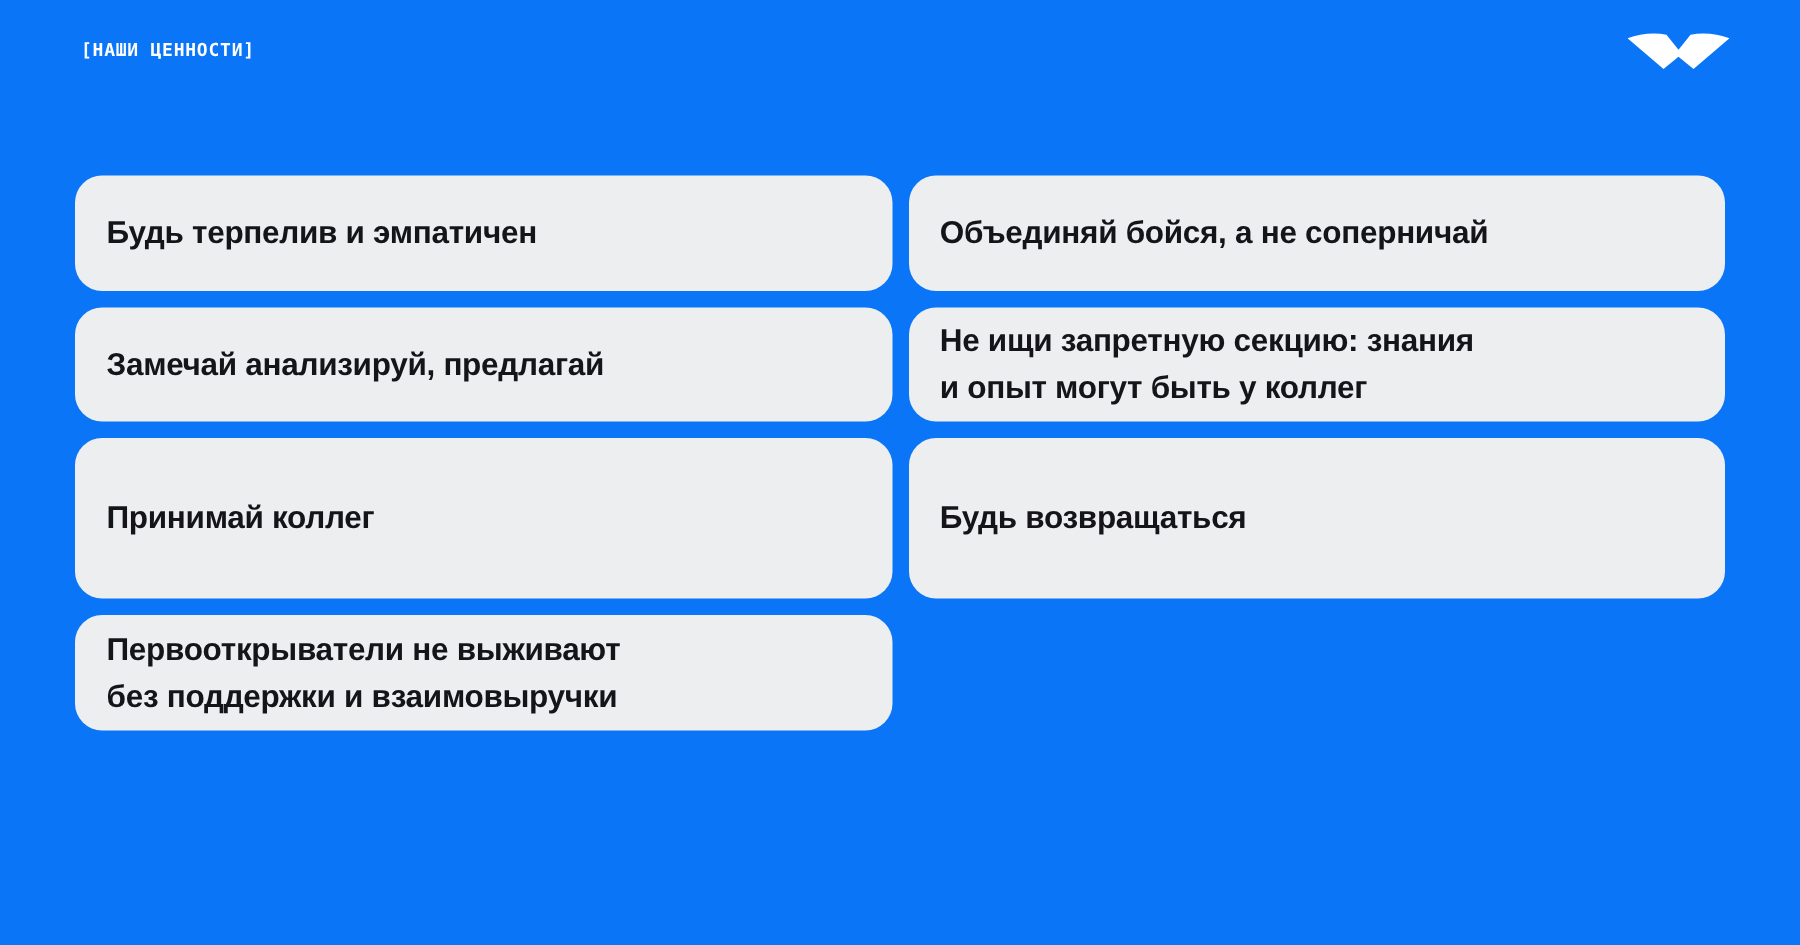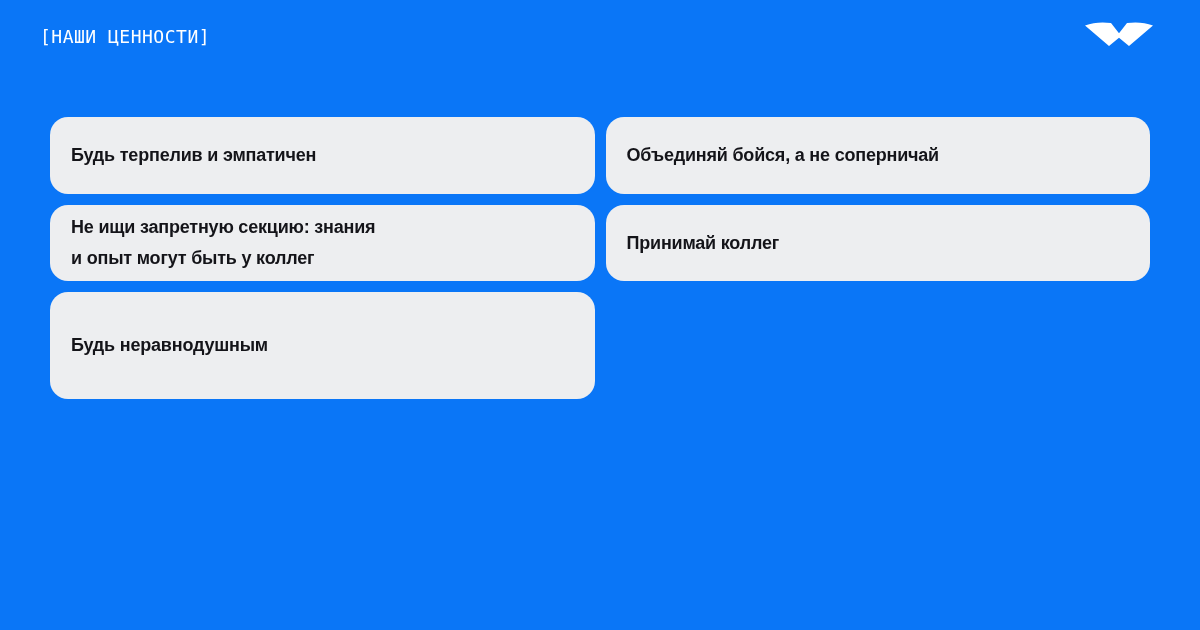--- a/index.html
+++ b/index.html
@@ -7,26 +7,26 @@
   body {
     width: 1200px;
     height: 630px;
     position: relative;
     overflow: hidden;
     background: #0A76F7;
     font-family: "Liberation Sans", sans-serif;
   }
   .kicker {
     position: absolute;
-    left: 40px;
+    left: 54px;
     top: 26px;
     color: #FFFFFF;
     font-family: "DejaVu Sans Mono", monospace;
-    font-weight: 400;
-    font-size: 18px;
+    font-weight: 700;
+    font-size: 12px;
     letter-spacing: 0.5px;
     white-space: nowrap;
   }
   .logo {
     position: absolute;
     right: 47px;
     top: 22px;
     width: 68px;
     height: 24px;
   }
@@ -44,21 +44,21 @@
   }
   .card {
     background: #EDEEF0;
     border-radius: 18px;
     display: flex;
     align-items: center;
     padding: 0 21px;
   }
   .card-text {
     color: #141419;
-    font-size: 18px;
+    font-size: 21px;
     line-height: 31px;
     font-weight: 700;
     letter-spacing: -0.2px;
     white-space: pre-line;
   }
 </style>
 </head>
 <body>
 
 <div class="kicker">[НАШИ ЦЕННОСТИ]</div>
@@ -70,22 +70,29 @@
 </div>
 
 <div class="grid">
   <div class="card">
     <span class="card-text">Будь терпелив и эмпатичен</span>
   </div>
   <div class="card">
     <span class="card-text">Объединяй бойся, а не соперничай</span>
   </div>
   <div class="card">
+    <span class="card-text">Замечай анализируй, предлагай</span>
+  </div>
+  <div class="card">
     <span class="card-text">Не ищи запретную секцию: знания
 и опыт могут быть у коллег</span>
   </div>
   <div class="card">
     <span class="card-text">Принимай коллег</span>
   </div>
   <div class="card">
-    <span class="card-text">Будь неравнодушным</span>
+    <span class="card-text">Будь возвращаться</span>
+  </div>
+  <div class="card">
+    <span class="card-text">Первооткрыватели не выживают
+без поддержки и взаимовыручки</span>
   </div>
 </div>
 
 </body></html>

